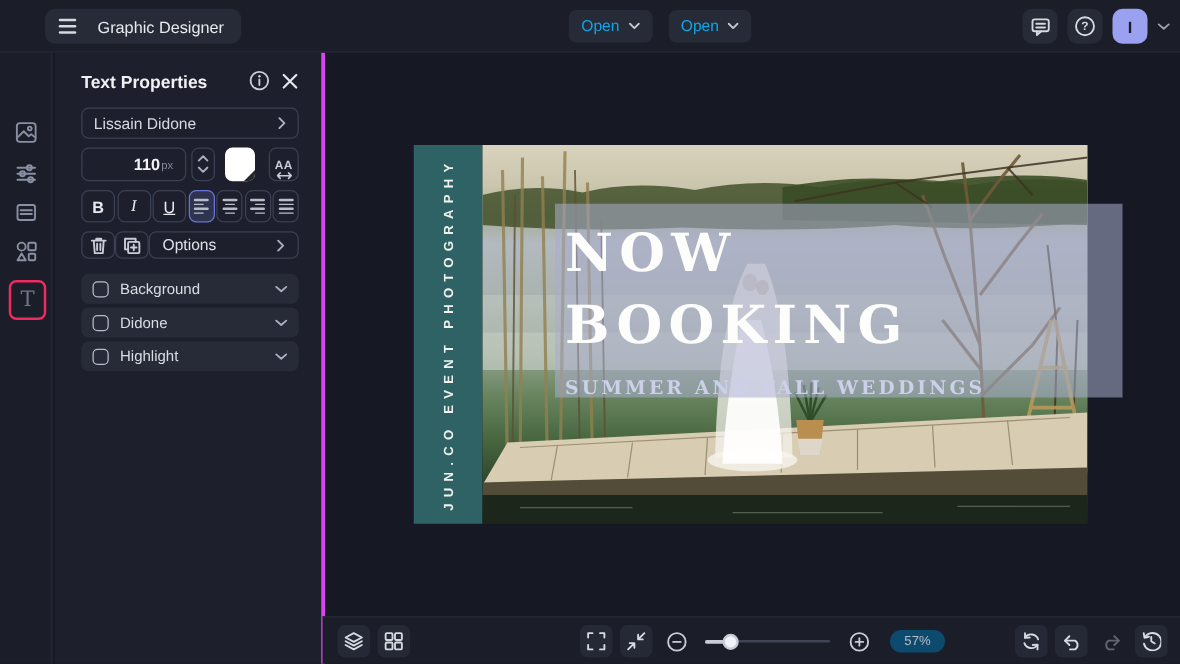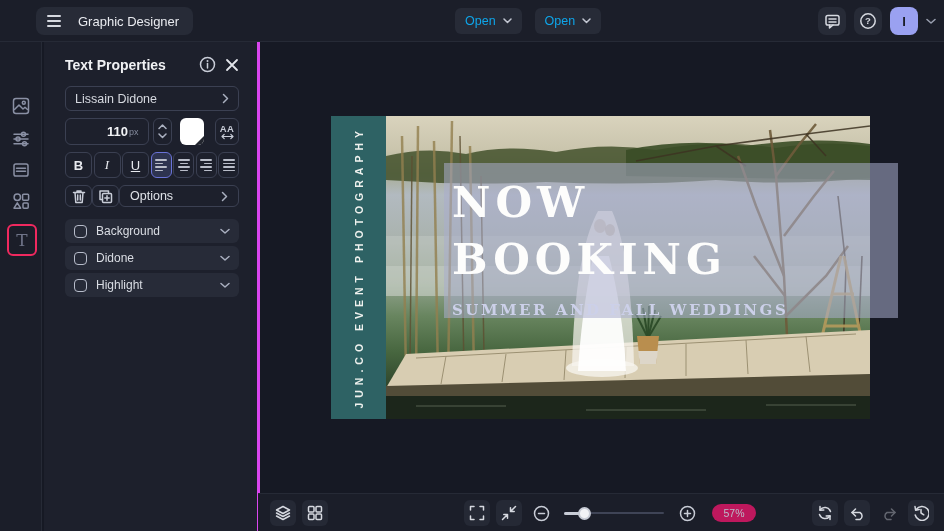--- a/index.html
+++ b/index.html
@@ -45,21 +45,21 @@
                  justify-content:space-between; margin-bottom:7px; }
   .size-row { display:flex; gap:4px; margin-bottom:7px; height:27px; }
   .size-input { width:94px; display:flex; align-items:center; justify-content:flex-end;
                 padding-right:9px; }
   .size-val { color:#f2f3f6; font-size:13px; font-weight:bold; }
   .size-unit { color:#858b9d; font-size:9px; margin-left:1px; }
   .stepper { width:22px; display:flex; flex-direction:column; align-items:center; justify-content:center; gap:3px; }
   .swatch { width:27px; height:27px; background:#ffffff; border-radius:6px; position:relative; overflow:hidden; }
   .swatch::after { content:""; position:absolute; right:-1px; bottom:-1px; width:0; height:0;
                    border-left:11px solid transparent; border-bottom:11px solid #23262f; }
-  .spacing-btn { width:27px; display:flex; flex-direction:column; align-items:center; justify-content:center; }
+  .spacing-btn { width:27px; display:flex; flex-direction:column; align-items:center; justify-content:flex-end; }
   .spacing-btn .aa { color:#c9cdd8; font-size:9.5px; font-weight:bold; line-height:9px; letter-spacing:.5px; }
   .style-row { display:flex; justify-content:space-between; margin-bottom:7px; height:26px; }
   .fmt-btn { width:27px; display:flex; align-items:center; justify-content:center; }
   .al-btn { width:21px; display:flex; align-items:center; justify-content:center; }
   .al-btn.selected { background:#2e3450; border-color:#6a73d8; }
   .b-lab { color:#e8eaef; font-size:13px; font-weight:bold; }
   .i-lab { color:#e8eaef; font-size:13px; font-style:italic; font-family:"Liberation Serif",serif; }
   .u-lab { color:#e8eaef; font-size:13px; text-decoration:underline; }
   .al-lines { display:flex; flex-direction:column; gap:2px; }
   .al-lines span { display:block; height:1.5px; background:#b9bdc9; border-radius:1px; }
@@ -98,21 +98,21 @@
             align-items:center; justify-content:center; }
   .tb-left { position:absolute; left:12px; top:6px; display:flex; gap:6px; }
   .tb-center { position:absolute; left:206px; top:6px; display:flex; gap:6px; align-items:center; }
   .tb-right { position:absolute; right:10px; top:6px; display:flex; gap:6px; }
   .ghost { background:transparent; }
   .slider { width:100px; height:26px; display:flex; align-items:center; position:relative; margin:0 4px; }
   .slider .track { width:100%; height:2px; background:#3f4456; border-radius:1px; }
   .slider .fill { position:absolute; left:0; width:20px; height:3px; background:#c8ccd6; border-radius:2px; }
   .slider .knob { position:absolute; left:14px; width:13px; height:13px; border-radius:50%;
                   background:#f2f3f6; border:2px solid #c8ccd6; }
-  .zoom-pill { height:18px; width:44px; margin-left:6px; background:#be185d; border-radius:9px;
+  .zoom-pill { height:18px; width:44px; margin-left:6px; background:#0c4a6e; border-radius:9px;
                color:#b9bdc9; font-size:10.5px; display:flex; align-items:center; justify-content:center; }
   .dim { opacity:.38; }
 </style>
 </head>
 <body>
 
 <div class="topbar">
   <div class="app-btn">
     <span class="hamburger">
         <span></span>

